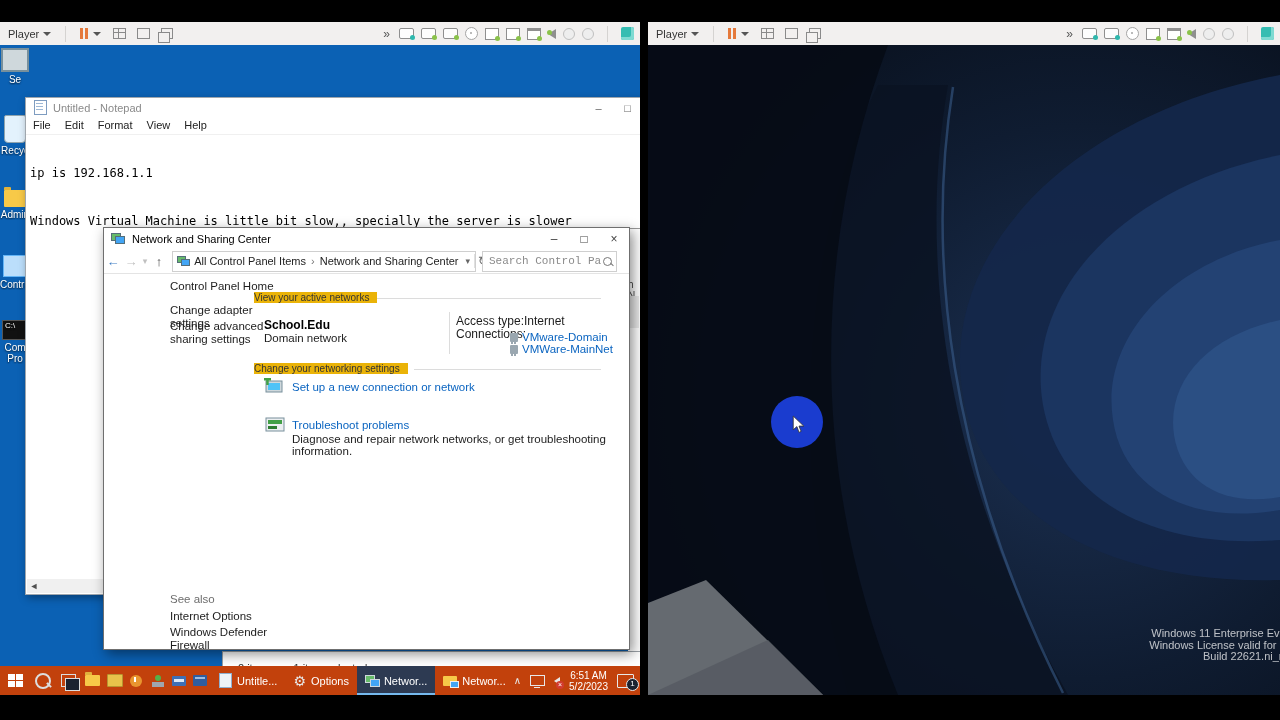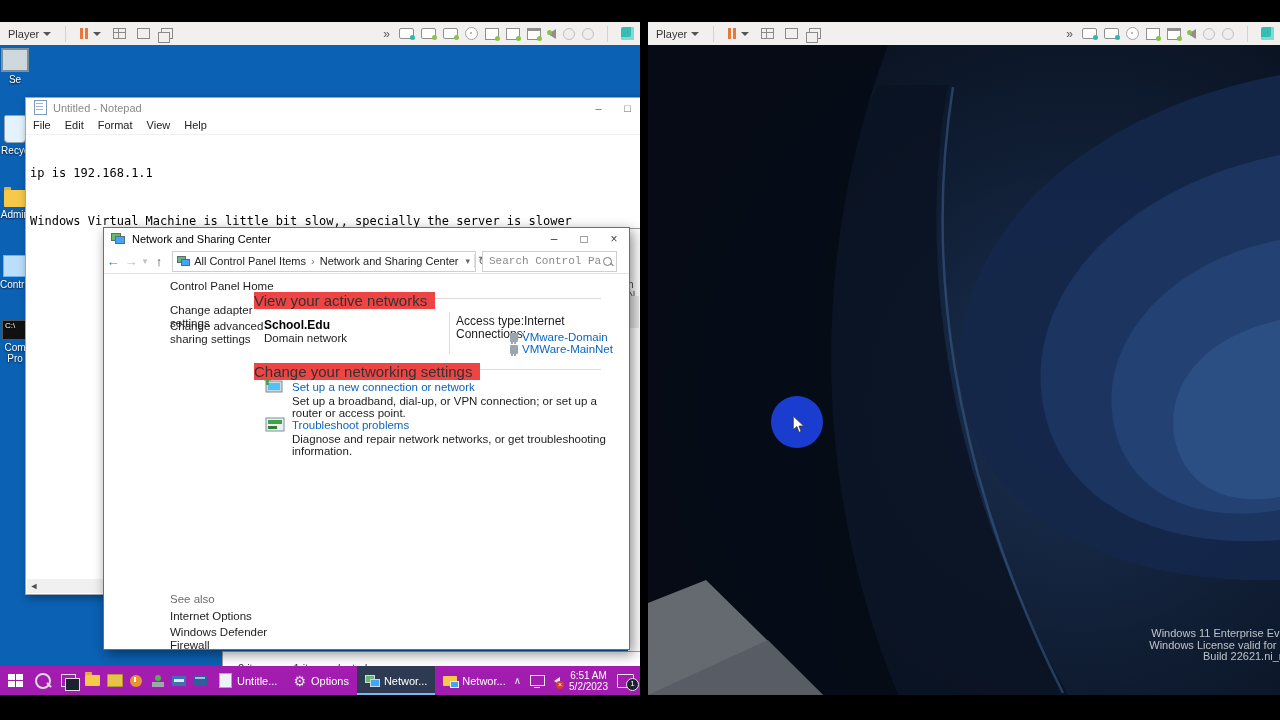--- a/index.html
+++ b/index.html
@@ -85,37 +85,37 @@
   .crumb-sep{color:#777;padding:0 2px;}
   .addr-tail{margin-left:auto;display:flex;align-items:center;color:#666;}
   .srch-box{display:flex;align-items:center;height:19px;border:1px solid #cfcfcf;background:#fff;margin-left:6px;padding:0 4px;}
   .srch-box input{border:none;outline:none;width:112px;font-size:11px;color:#222;font-family:Liberation Mono, monospace;}
   .srch-box input::placeholder{color:#8a8a8a;}
   .mag{width:7px;height:7px;border:1px solid #777;border-radius:50%;position:relative;}
   .mag:after{content:"";position:absolute;left:6px;top:6px;width:4px;height:1px;background:#777;transform:rotate(45deg);}
 
   .side-link{position:absolute;left:18px;font-size:11.5px;color:#1d1d1d;width:118px;line-height:13px;margin-left:48px;}
   .nsc-head{position:absolute;left:150px;top:44px;font-size:13.5px;color:#1d5c9e;}
-  .sect-label{position:absolute;font-size:15px;color:#333;background:#ef4444;padding-right:8px;z-index:2;}
+  .sect-label{position:absolute;font-size:10px;color:#333;background:#eab308;padding-right:8px;z-index:2;}
   .sect-line{position:absolute;height:1px;background:#dcdcdc;}
   .blue-link{color:#0a64c0;font-size:11.5px;}
   .net-name{position:absolute;left:160px;top:90px;font-size:12px;font-weight:bold;color:#000;}
   .net-type{position:absolute;left:160px;top:104px;font-size:11.5px;color:#1d1d1d;}
   .vdiv{position:absolute;left:345px;top:84px;width:1px;height:42px;background:#dcdcdc;}
   .acc-lab{position:absolute;font-size:12px;color:#1d1d1d;}
   .eth-ico{display:inline-block;width:8px;height:9px;background:#9aa7b0;border-radius:1px;position:relative;vertical-align:-1px;margin-right:4px;}
   .eth-ico:after{content:"";position:absolute;left:1px;bottom:-2px;width:2px;height:2px;background:#9aa7b0;box-shadow:3px 0 0 #9aa7b0;}
   .task-desc{font-size:11.5px;color:#1d1d1d;}
   .seealso{color:#6d6d6d;}
 
   
   .wmark{position:absolute;color:#fff;font-size:11px;line-height:11px;text-align:right;text-shadow:0 0 2px rgba(0,0,0,.4);}
 
   
-  #taskbar{position:absolute;left:0;top:666px;width:640px;height:29px;background:#a21caf;display:flex;align-items:center;color:#fff;}
+  #taskbar{position:absolute;left:0;top:666px;width:640px;height:29px;background:#c2410c;display:flex;align-items:center;color:#fff;}
   .tk-btn{height:29px;display:flex;align-items:center;justify-content:center;}
   .tk-app{padding:0 8px;gap:5px;font-size:11px;max-width:72px;}
   .tk-app.active{background:#2d3a52;box-shadow:inset 0 -2px 0 #76b9ed;}
   .win-logo{display:grid;grid-template-columns:7px 7px;grid-gap:1px;}
   .win-logo i{width:7px;height:6px;background:#fff;}
   .tk-search{width:12px;height:12px;border:2px solid #ddd;border-radius:50%;position:relative;}
   .tk-search:after{content:"";position:absolute;left:9px;top:9px;width:6px;height:2px;background:#ddd;transform:rotate(45deg);}
   .tk-view{width:13px;height:11px;border:1px solid #ddd;position:relative;background:transparent;}
   .tk-view:before{content:"";position:absolute;left:3px;top:3px;width:13px;height:11px;border:1px solid #ddd;background:#1b2230;}
   .tk-folder{width:15px;height:11px;background:#f7c948;border-radius:1px;position:relative;}
@@ -316,21 +316,20 @@
       <div class="sect-label" style="left:150px;top:135px;">Change your networking settings</div>
       <div class="sect-line" style="left:310px;top:141px;width:187px;"></div>
 
       <svg style="position:absolute;left:160px;top:150px;" width="22" height="18">
         <rect x="2" y="3" width="16" height="11" fill="#cfd8dc" stroke="#78909c"></rect>
         <rect x="4" y="5" width="12" height="7" fill="#4fc3f7"></rect>
         <rect x="0" y="0" width="7" height="2.5" fill="#43a047"></rect>
           <rect x="2.2" y="-2" width="2.5" height="7" fill="#43a047" transform="translate(0,2)"></rect>
       </svg>
       <a class="blue-link" style="position:absolute;left:188px;top:153px;">Set up a new connection or network</a>
-      <div class="task-desc" style="position:absolute;left:188px;top:167px;">Set up a broadband, dial-up, or VPN connection; or set up a router or access point.</div>
 
       <svg style="position:absolute;left:160px;top:188px;" width="22" height="18">
         <rect x="2" y="2" width="18" height="13" fill="#eceff1" stroke="#78909c"></rect>
         <rect x="4" y="4" width="14" height="4" fill="#43a047"></rect>
         <rect x="4" y="10" width="9" height="3" fill="#2e7d32"></rect>
       </svg>
       <a class="blue-link" style="position:absolute;left:188px;top:191px;">Troubleshoot problems</a>
       <div class="task-desc" style="position:absolute;left:188px;top:205px;">Diagnose and repair network networks, or get troubleshooting information.</div>
 
       <div class="side-link seealso" style="top:365px;">See also</div>

